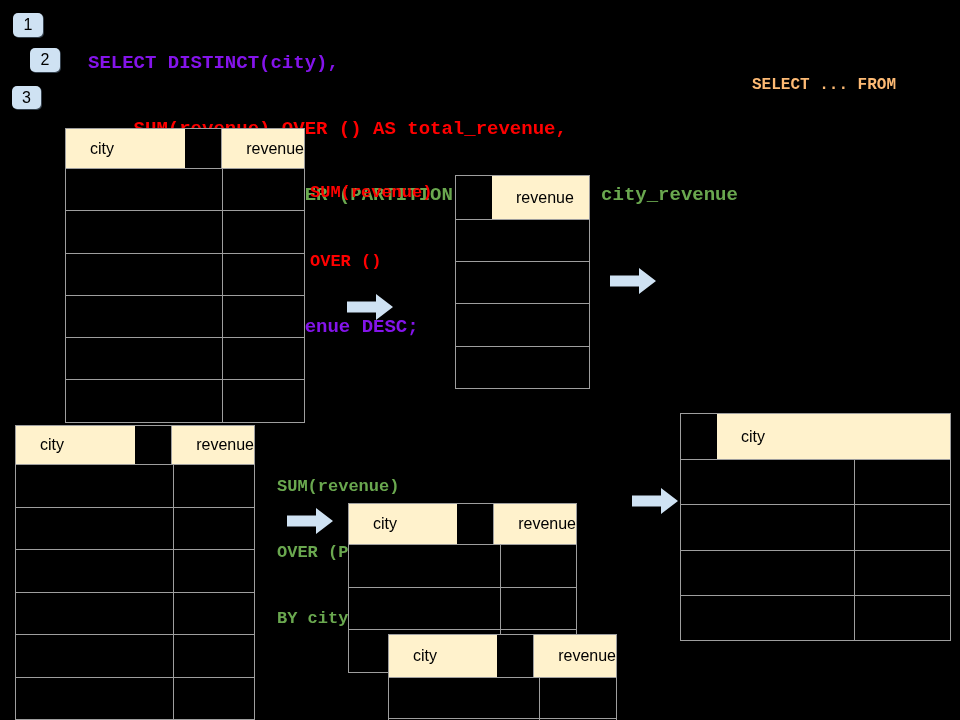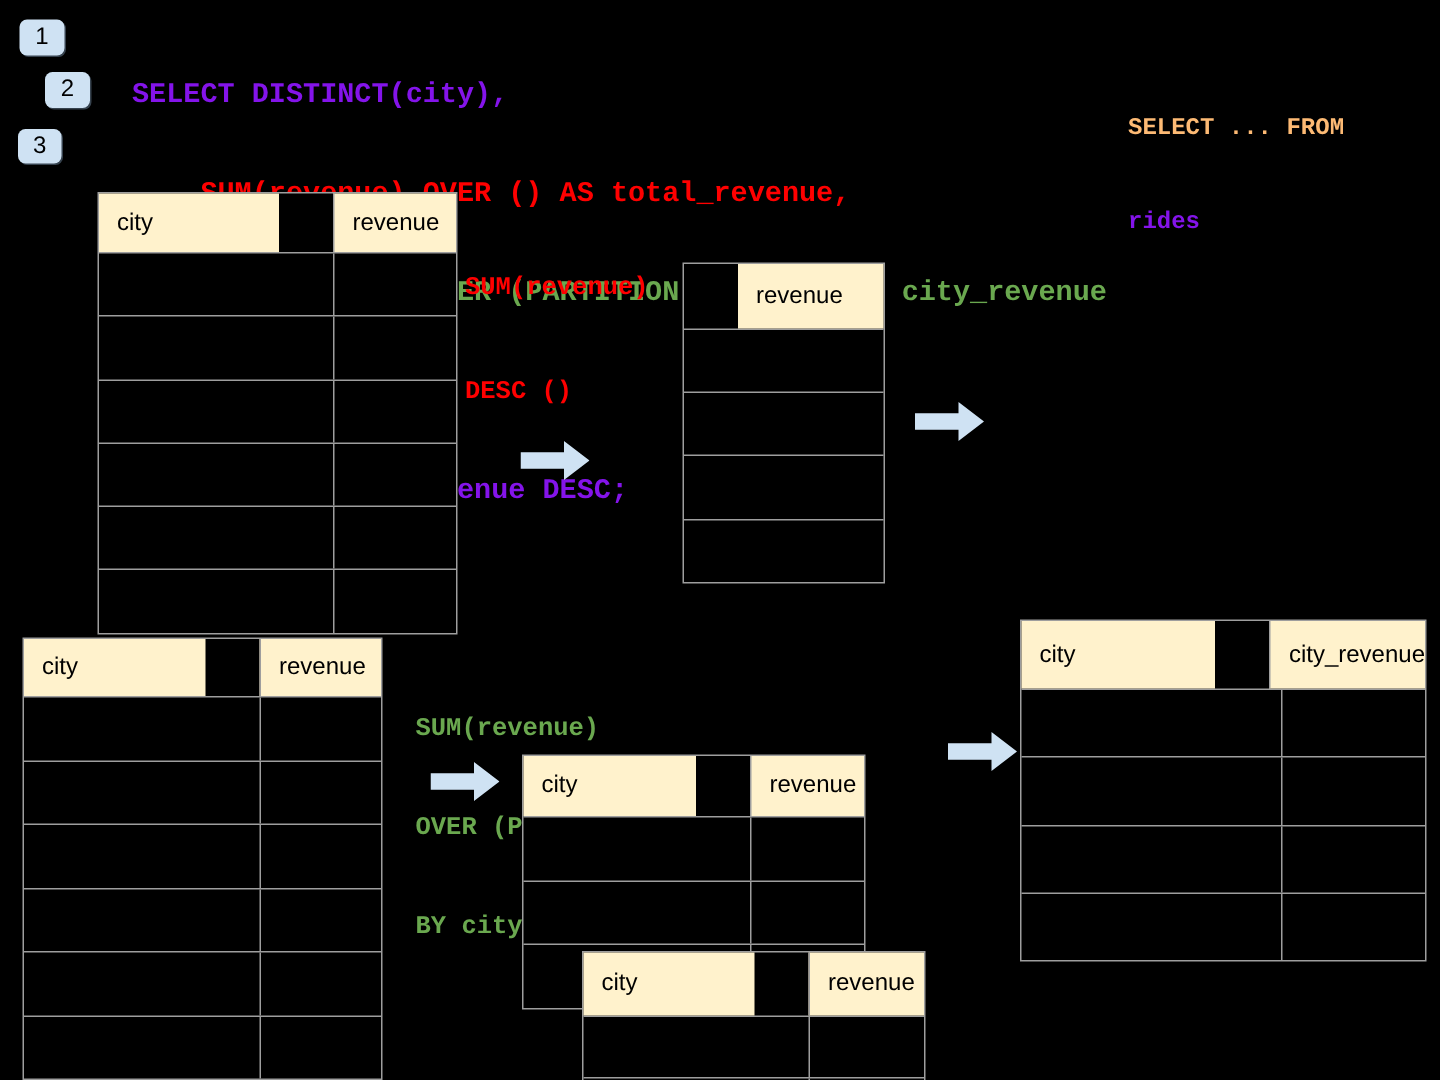--- a/index.html
+++ b/index.html
@@ -40,21 +40,21 @@
   .trow.thead { height:var(--hh,40px); }
   .tcell { box-sizing:border-box; }
   .tcell + .tcell { border-left:1px solid var(--border,#9e9e9e); }
   .trow .tcell:first-child { width:var(--c1,auto); }
   .trow .tcell:last-child  { flex:1;margin-left:36px; }
   .trow .tcell:only-child  { width:100%; flex:1; }
   .hcell {
     background:var(--header_bg,#fff2cc);
     color:#000; font-size:16px;
     display:flex; align-items:center;
-    padding-left:12px;
+    padding-left:24px;
   }
 </style>
 </head>
 <body>
 
 <div class="stage">
 
   <div class="badge" style="left:13px; top:13px;">1</div>
   <div class="badge" style="left:30px; top:48px;">2</div>
   <div class="badge" style="left:12px; top:86px; width:29px; height:23px;">3</div>
@@ -62,26 +62,25 @@
   <div class="code main-code">
     <div style="color: rgb(132, 20, 234);">SELECT DISTINCT(city),</div>
     <div style="color: rgb(255, 0, 0);">    SUM(revenue) OVER () AS total_revenue,</div>
     <div style="color: rgb(106, 168, 79);">    SUM(revenue) OVER (PARTITION BY city) as city_revenue</div>
     <div style="color: rgb(132, 20, 234);">  FROM rides</div>
     <div style="color: rgb(132, 20, 234);">  ORDER by city_revenue DESC;</div>
   </div>
 
   <div class="code side-code">
     <div style="color: #fdba74;">SELECT ... FROM</div>
-    <div style="color: rgb(132, 20, 234);">rides</div>
   </div>
 
   <div class="code label-red">
     <div style="color: rgb(255, 0, 0);">SUM(revenue)</div>
-    <div style="color: rgb(255, 0, 0);">DESC ()</div>
+    <div style="color: rgb(255, 0, 0);">OVER ()</div>
   </div>
 
   <div class="code label-green">
     <div style="color: rgb(106, 168, 79);">SUM(revenue)</div>
     <div style="color: rgb(106, 168, 79);">OVER (PARTITION</div>
     <div style="color: rgb(106, 168, 79);">BY city)</div>
   </div>
 
   <div class="table" style="left:65px; top:128px; width:240px; --c1:120px; --hh:39px; --rh:41.3px;">
       <div class="trow thead">
@@ -193,21 +192,20 @@
       </div>
       <div class="trow">
         <div class="tcell"></div>
         <div class="tcell"></div>
       </div>
     </div>
 
   <div class="table" style="left:680px; top:413px; width:271px; --c1:137px; --hh:45px; --rh:44.3px;">
       <div class="trow thead">
         <div class="tcell hcell">city</div>
-        <div class="tcell hcell">city_revenue</div>
       </div>
       <div class="trow">
         <div class="tcell"></div>
         <div class="tcell"></div>
       </div>
       <div class="trow">
         <div class="tcell"></div>
         <div class="tcell"></div>
       </div>
       <div class="trow">

